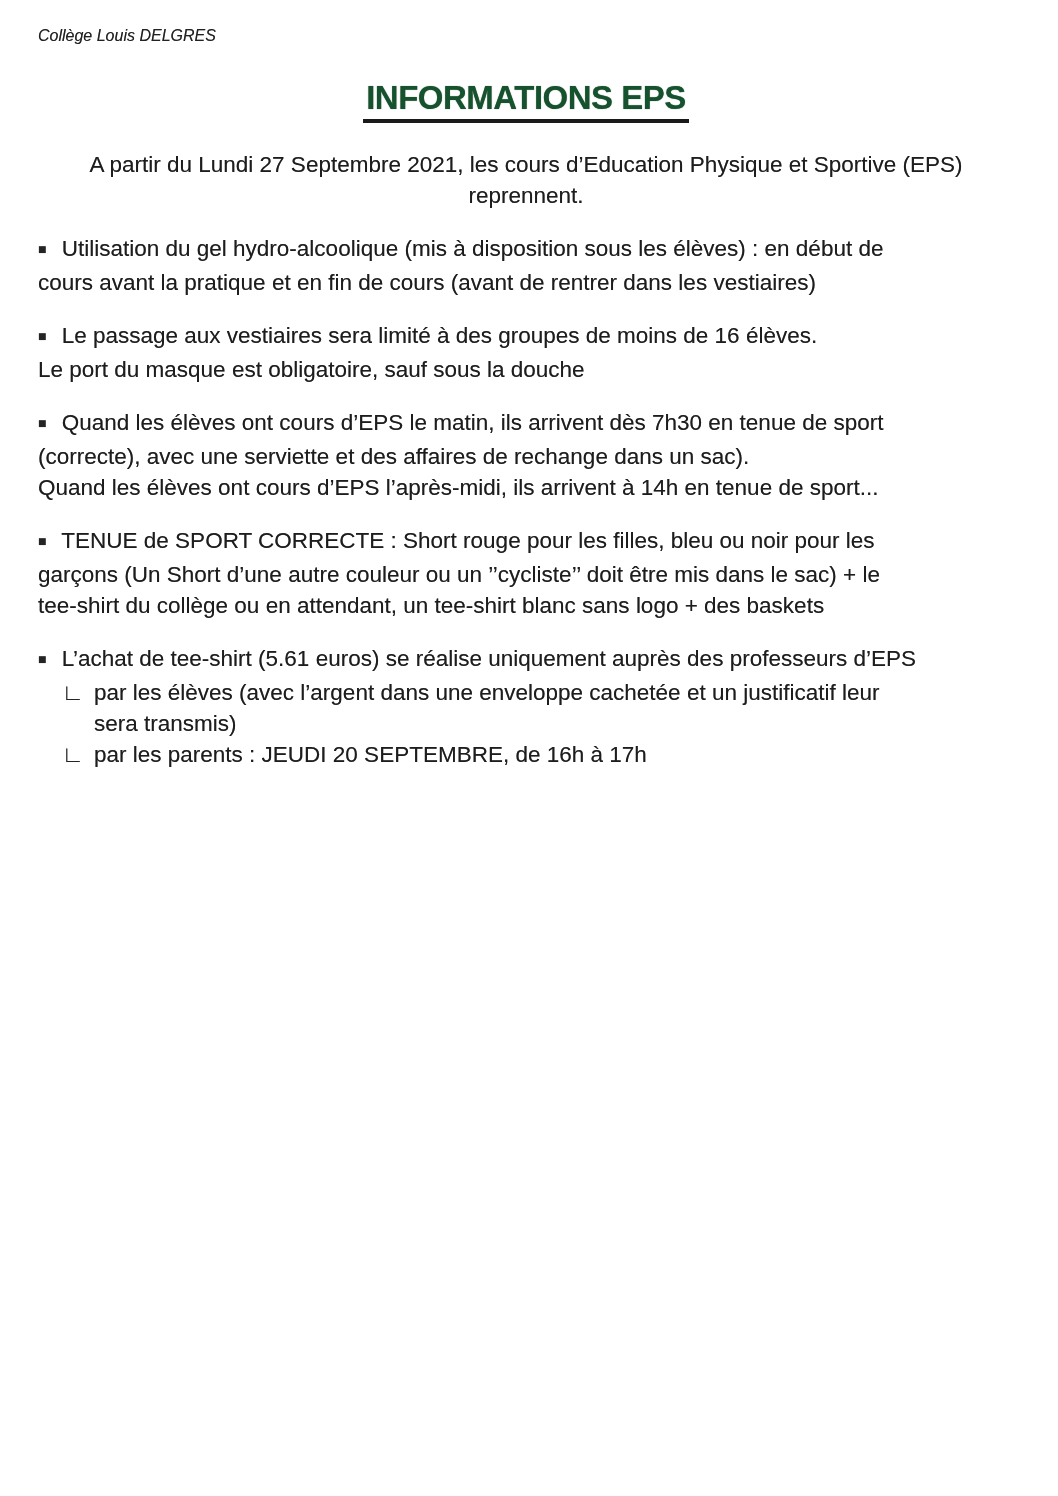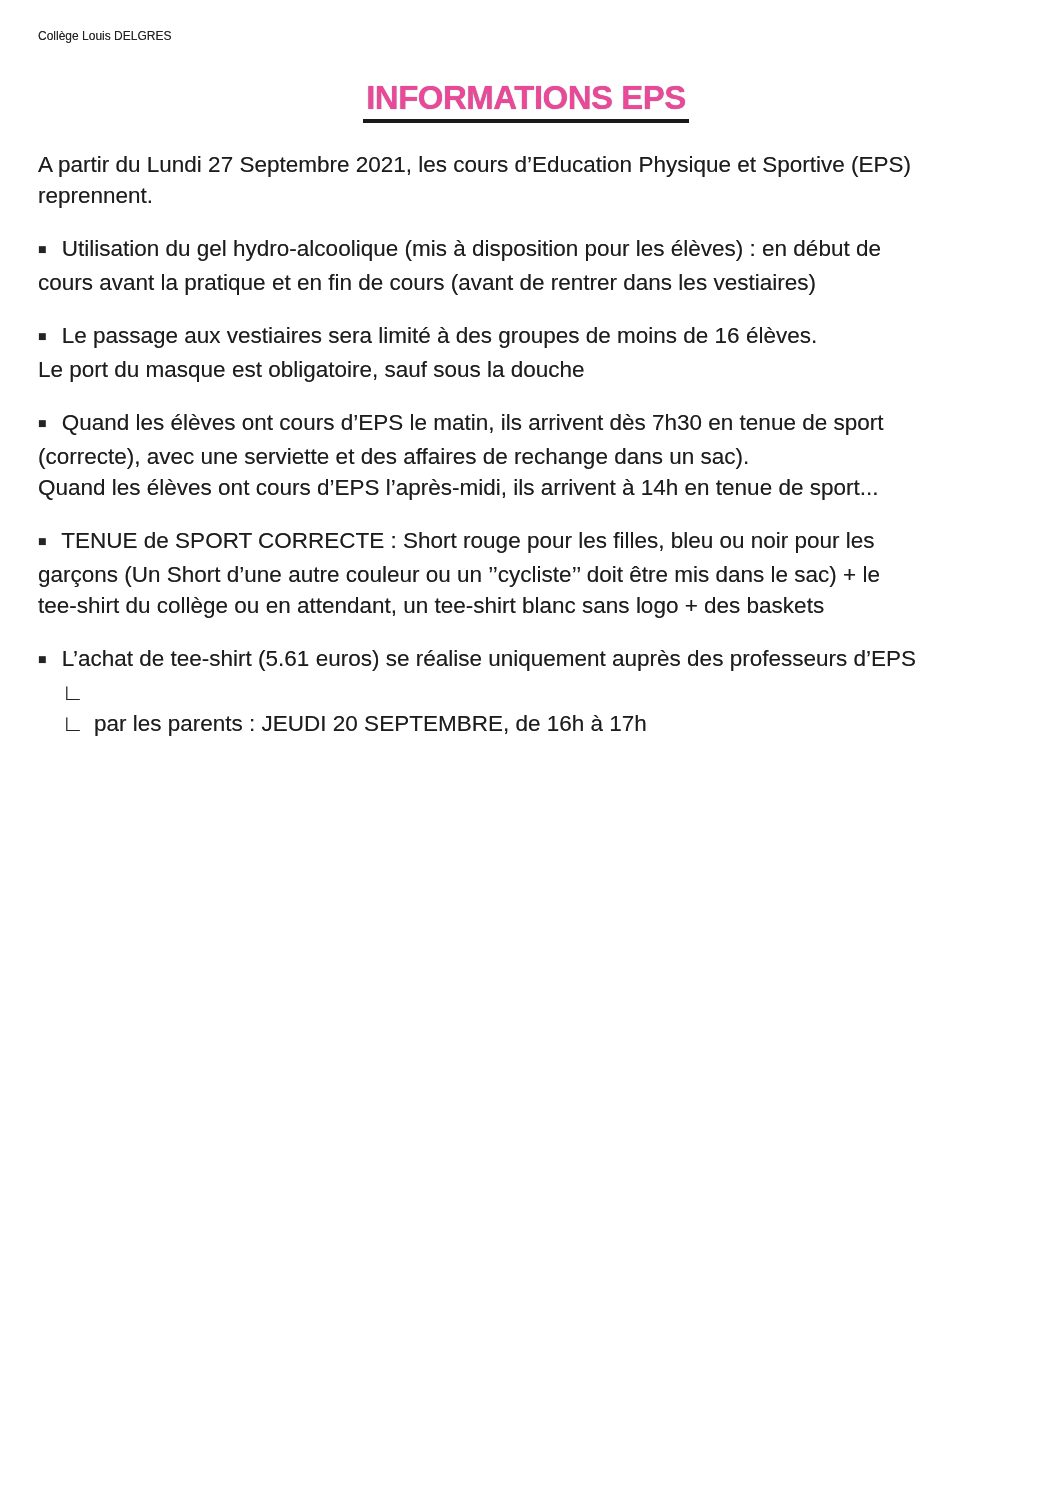--- a/index.html
+++ b/index.html
@@ -8,48 +8,49 @@
     width: 1058px;
     height: 1496px;
     background: #ffffff;
     overflow: hidden;
     font-family: "Liberation Sans", sans-serif;
     color: #1d1d1d;
     box-sizing: border-box;
     padding: 24px 44px 0 38px;
   }
   .school {
-    font-size: 12px;
+    font-style: italic;
+    font-size: 16px;
     line-height: 24px;
     color: #222;
     text-shadow: 0 0 0.5px rgba(0,0,0,0.45);
   }
   .title-wrap {
     margin: 32px 0 0 0;
     text-align: center;
     font-size: 0;
   }
   .title {
     display: inline-block;
     font-size: 33px;
     font-weight: 700;
     letter-spacing: -0.5px;
-    color: #ec4899;
+    color: #14532d;
     line-height: 36px;
     border-bottom: 4px solid #1a1a1a;
     padding: 0 3px 3px 3px;
     text-shadow: 0 0 1px rgba(0,0,0,0.55);
   }
   .body-text {
     margin-top: 26px;
     font-size: 22.5px;
     line-height: 31px;
     text-shadow: 0 0 0.6px rgba(20,20,20,0.5);
   }
-  .para { margin: 0 0 22px 0; }
+  .para { margin: 0 0 22px 0; text-align: center; }
   .btext, .stext, .para { white-space: pre-line; }
   .bullet { margin: 0 0 22px 0; }
   .sq {
     display: inline-block;
     font-size: 14px;
     margin-right: 9px;
     transform: translateY(-2px);
     color: #242424;
   }
   .subs { margin-left: 24px; }
@@ -68,33 +69,35 @@
 
   <div class="title-wrap">
     <span class="title">INFORMATIONS EPS</span>
   </div>
 
   <div class="body-text">
     <p class="para">A partir du Lundi 27 Septembre 2021, les cours d’Education Physique et Sportive (EPS)
 reprennent.</p>
 
     <div id="bullets">
-        <div class="bullet"><span class="sq">■</span> <span class="btext">Utilisation du gel hydro-alcoolique (mis à disposition pour les élèves) : en début de
+        <div class="bullet"><span class="sq">■</span> <span class="btext">Utilisation du gel hydro-alcoolique (mis à disposition sous les élèves) : en début de
 cours avant la pratique et en fin de cours (avant de rentrer dans les vestiaires)</span></div>
         <div class="bullet"><span class="sq">■</span> <span class="btext">Le passage aux vestiaires sera limité à des groupes de moins de 16 élèves.
 Le port du masque est obligatoire, sauf sous la douche</span></div>
         <div class="bullet"><span class="sq">■</span> <span class="btext">Quand les élèves ont cours d’EPS le matin, ils arrivent dès 7h30 en tenue de sport
 (correcte), avec une serviette et des affaires de rechange dans un sac).
 Quand les élèves ont cours d’EPS l’après-midi, ils arrivent à 14h en tenue de sport...</span></div>
         <div class="bullet"><span class="sq">■</span> <span class="btext">TENUE de SPORT CORRECTE : Short rouge pour les filles, bleu ou noir pour les
 garçons (Un Short d’une autre couleur ou un ’’cycliste’’ doit être mis dans le sac) + le
 tee-shirt du collège ou en attendant, un tee-shirt blanc sans logo + des baskets</span></div>
         <div class="bullet"><span class="sq">■</span> <span class="btext">L’achat de tee-shirt (5.61 euros) se réalise uniquement auprès des professeurs d’EPS</span><div class="subs">
             <div class="sub">
               <span class="angle">∟</span>
+              <span class="stext">par les élèves (avec l’argent dans une enveloppe cachetée et un justificatif leur
+sera transmis)</span>
             </div>
             <div class="sub">
               <span class="angle">∟</span>
               <span class="stext">par les parents : JEUDI 20 SEPTEMBRE, de 16h à 17h</span>
             </div>
           </div></div>
       </div>
   </div>
 </div>
 

